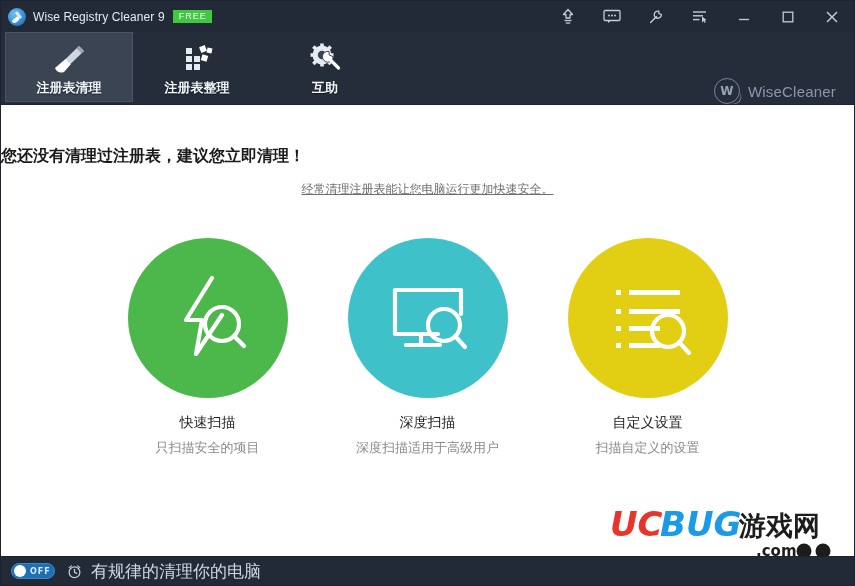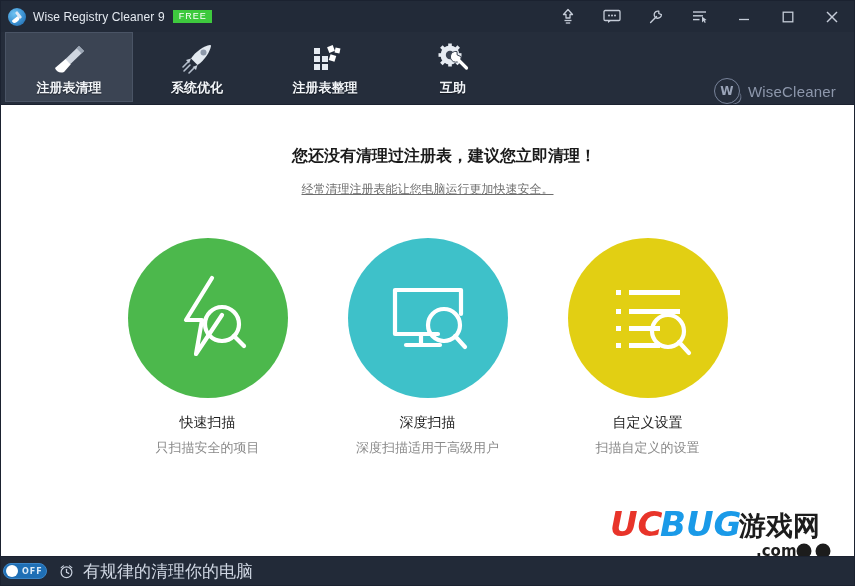--- a/index.html
+++ b/index.html
@@ -135,26 +135,25 @@
 
   
   .content {
     flex: 1 1 auto;
     background: #ffffff;
     border-top: 1px solid #1b2230;
     position: relative;
     overflow: hidden;
   }
   .headline {
-    text-align: center;
+    text-align: left;
     margin-top: 41px;
     font-size: 16px; font-weight: bold;
     color: #1a1a1a;
     font-family: "DejaVu Sans", "Liberation Sans", sans-serif;
-    padding-left: 33px;
   }
   .subhead {
     text-align: center;
     margin-top: 14px;
     font-size: 12px;
     color: #6e6e6e;
     font-family: "DejaVu Sans", "Liberation Sans", sans-serif;
     text-decoration: underline;
   }
   .actions {
@@ -195,21 +194,21 @@
   .wm-uc { fill: #e8342a; }
   .wm-bug { fill: #1a9ae8; }
   .wm-cn { fill: #1c1c1c; }
   .wm-dot { fill: #1c1c1c; }
 
   
   .statusbar {
     height: 29px;
     background: #222a38;
     display: flex; align-items: center;
-    padding-left: 2px;
+    padding-left: 10px;
     flex: none;
     border-top: 1px solid #1b2230;
   }
   .toggle {
     width: 44px; height: 16px;
     border-radius: 8px;
     background: #1f6fb5;
     border: 1px solid #3b86c9;
     display: flex; align-items: center;
     position: relative;
@@ -308,32 +307,20 @@
       <span class="nav-icon">
         <svg width="40" height="34" viewBox="0 0 40 34">
           <path d="M30 4 L35 9 L21.5 22 L16 17.5 Z" fill="#cfd6e0"></path>
           <path d="M16.5 17 L21.8 22.3 L15 30 C11 31.5 7 29.5 6 26 Z" fill="#ffffff"></path>
           <path d="M30 4 L35 9 L32.5 11.4 L27.7 6.5 Z" fill="#9aa5b4"></path>
         </svg>
       </span>
       <span class="nav-label">注册表清理</span>
     </div>
 
-    <div class="nav-tab">
-      <span class="nav-icon">
-        <svg width="40" height="34" viewBox="0 0 40 34">
-          <path d="M33 3 C27 4 18.5 9.5 14 16.5 L20.5 23 C27.5 18.5 33 10 34 4 C34 3.3 33.7 2.9 33 3 Z" fill="#e3e9f0"></path>
-          <circle cx="26.5" cy="10.5" r="3" fill="#8e99aa"></circle>
-          <path d="M14 16.5 L9 18 L12 21.5 Z" fill="#c4ccd8"></path>
-          <path d="M20.5 23 L19 28 L15.5 25 Z" fill="#c4ccd8"></path>
-          <path d="M13 23 L7 29 M10.5 20.5 L6 25 M16.5 26.5 L12 31" stroke="#b5bfcd" stroke-width="1.6" stroke-linecap="round"></path>
-        </svg>
-      </span>
-      <span class="nav-label">系统优化</span>
-    </div>
 
     <div class="nav-tab">
       <span class="nav-icon">
         <svg width="40" height="34" viewBox="0 0 40 34">
           <rect x="9" y="14" width="6" height="6" fill="#e6ebf2"></rect>
           <rect x="17" y="14" width="6" height="6" fill="#e6ebf2"></rect>
           <rect x="9" y="22" width="6" height="6" fill="#e6ebf2"></rect>
           <rect x="17" y="22" width="6" height="6" fill="#e6ebf2"></rect>
           <rect x="9" y="6" width="6" height="6" fill="#e6ebf2"></rect>
           <rect x="24.5" y="13" width="6" height="6" fill="#ffffff" transform="rotate(18 27.5 16)"></rect>

